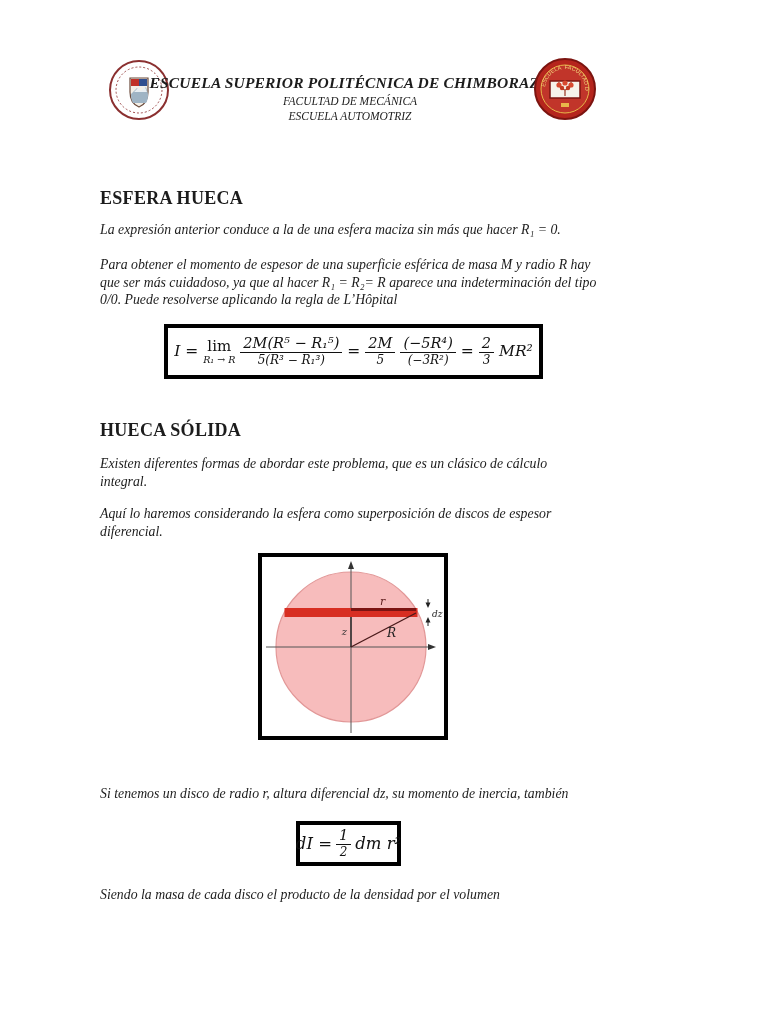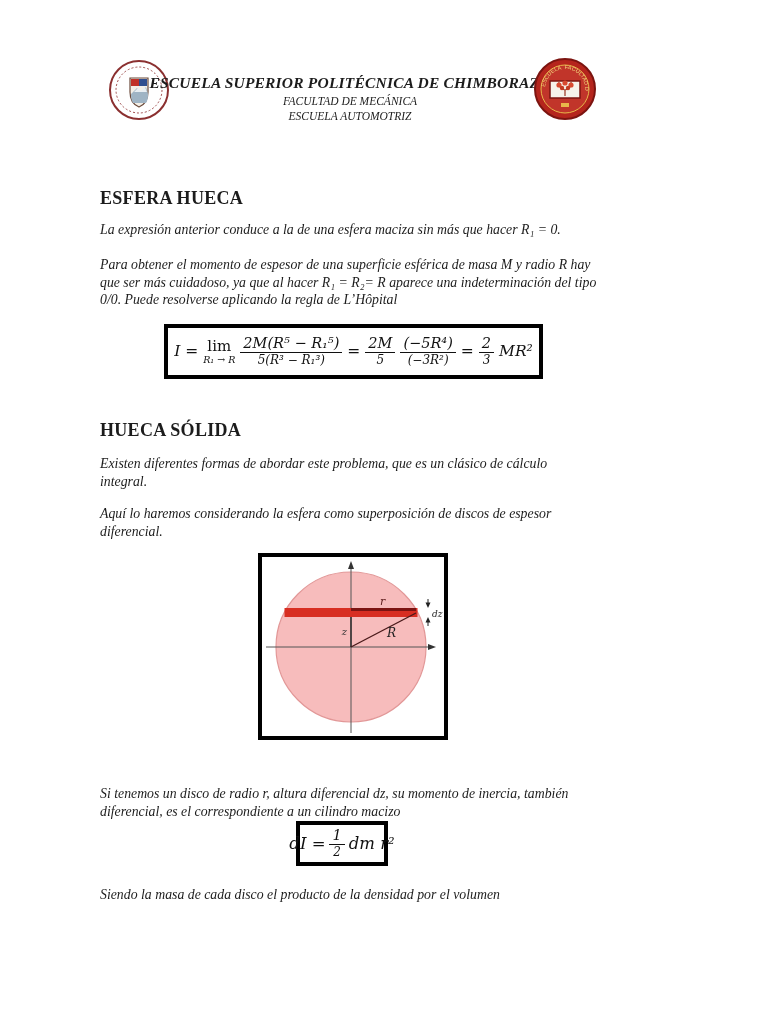--- a/index.html
+++ b/index.html
@@ -19,21 +19,21 @@
   
   .h-sec{position:absolute;left:100px;font-size:18px;font-weight:bold;letter-spacing:.3px;}
   .para{position:absolute;left:100px;width:572px;font-size:13.8px;line-height:17.6px;}
   .para .ln{white-space:nowrap;font-style:italic;}
   
   .fbox{
     position:absolute;background:#fff;border:4px solid #000;
     display:flex;align-items:center;justify-content:center;box-sizing:border-box;
   }
   .fbox1{left:164px;top:324px;width:379px;height:55px;}
-  .fbox2{left:296px;top:821px;width:92px;height:45px;}
+  .fbox2{left:296px;top:821px;width:105px;height:45px;}
   .math{
     display:flex;align-items:center;font-style:italic;
     font-family:"DejaVu Serif","Liberation Serif",serif;
     font-size:15.5px;color:#111;gap:5px;white-space:nowrap;
   }
   .fbox2 .math{font-size:16.5px;gap:4px;}
   .lim{display:inline-flex;flex-direction:column;align-items:center;line-height:1;}
   .lim-top{font-style:normal;font-size:15px;}
   .lim-sub{font-size:9.5px;margin-top:1px;text-align:right;}
   .frac{display:inline-flex;flex-direction:column;align-items:center;}
@@ -165,21 +165,20 @@
       <line x1="166" y1="42" x2="166" y2="49" stroke="#222222" stroke-width="1"></line>
       <polygon points="166,51 163.5,45.5 168.5,45.5" fill="#222222"></polygon>
       <line x1="166" y1="69" x2="166" y2="62" stroke="#222222" stroke-width="1"></line>
       <polygon points="166,60 163.5,65.5 168.5,65.5" fill="#222222"></polygon>
       <text x="170" y="60" class="svg-label" font-size="9" fill="#222222">dz</text>
     </svg>
   </div>
 
   <div class="para" style="top:785px;">
     <div class="ln">Si tenemos un disco de radio r, altura diferencial dz, su momento de inercia, también</div>
-    <div class="ln">diferencial, es el correspondiente a un cilindro macizo</div>
   </div>
 
   <div class="fbox fbox2">
     <div class="math">
       <span>dI =</span>
       <span class="frac">
         <span class="num">1</span>
         <span class="den">2</span>
       </span>
       <span>dm r²</span>

